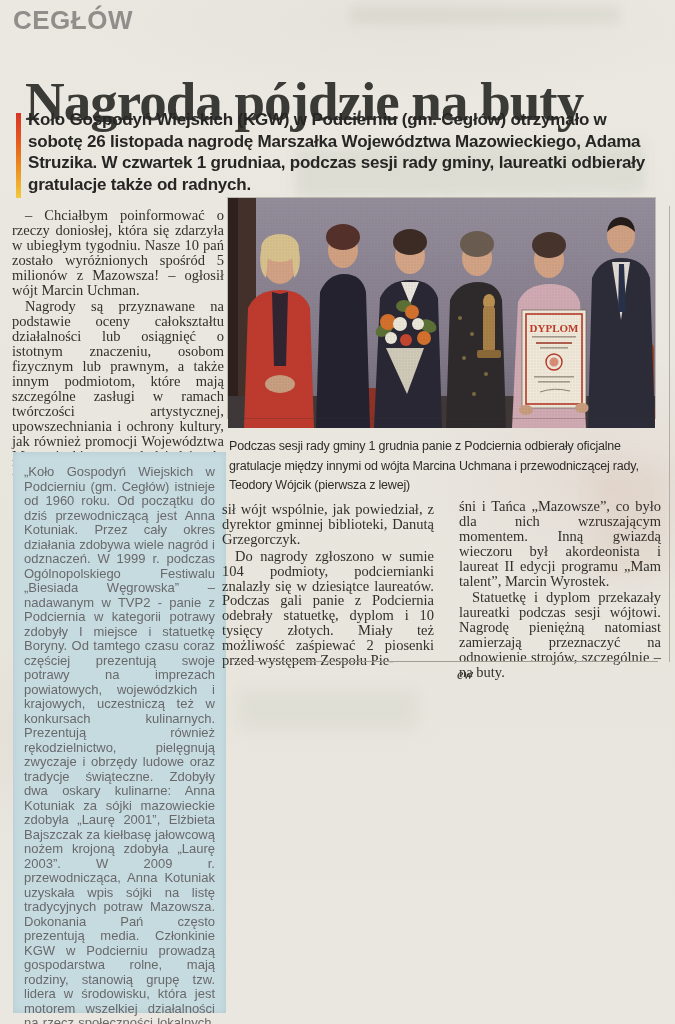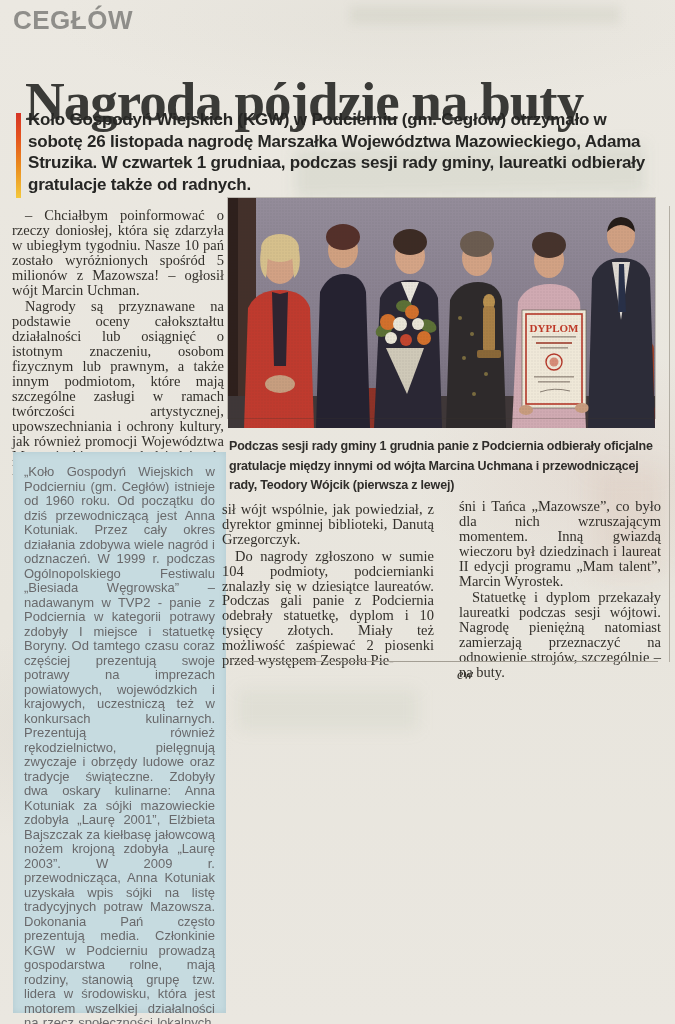--- a/index.html
+++ b/index.html
@@ -54,21 +54,21 @@
   .col3{left:457px;top:497px;width:206px;}
   .sig{font-style:italic;margin-top:-14.9px;padding-right:2px;}
 
   .photo{
     position:absolute;left:228px;top:198px;width:427px;height:220px;
     outline:1px solid rgba(60,50,45,.25);
     background:#877f8c;
   }
   .caption{
     position:absolute;left:229px;top:437px;width:432px;
-    font-size:12.5px;font-weight:bold;line-height:19.5px;letter-spacing:-0.2px;
+    font-size:12.5px;font-weight:normal;line-height:19.5px;letter-spacing:-0.2px;
     color:#2f2d2a;
   }
   .sidebar{
     position:absolute;left:13px;top:452px;width:213px;height:561px;
     background:#c6dbe0;
     box-sizing:border-box;padding:13px 11px;
     box-shadow:0 0 6px rgba(120,150,160,.25) inset;
   }
   .sidebar-text{
     font-size:13px;line-height:14.5px;
@@ -220,21 +220,21 @@
   <div class="sidebar">
     <p class="sidebar-text">„Koło Gospodyń Wiejskich w Podcierniu (gm. Cegłów) istnieje od 1960 roku. Od początku do dziś przewodniczącą jest Anna Kotuniak. Przez cały okres działania zdobywa wiele nagród i odznaczeń. W 1999 r. podczas Ogólnopolskiego Festiwalu „Biesiada Węgrowska” – nadawanym w TVP2 - panie z Podciernia w kategorii potrawy zdobyły I miejsce i statuetkę Boryny. Od tamtego czasu coraz częściej prezentują swoje potrawy na imprezach powiatowych, wojewódzkich i krajowych, uczestniczą też w konkursach kulinarnych. Prezentują również rękodzielnictwo, pielęgnują zwyczaje i obrzędy ludowe oraz tradycje świąteczne. Zdobyły dwa oskary kulinarne: Anna Kotuniak za sójki mazowieckie zdobyła „Laurę 2001”, Elżbieta Bajszczak za kiełbasę jałowcową nożem krojoną zdobyła „Laurę 2003”. W 2009 r. przewodnicząca, Anna Kotuniak uzyskała wpis sójki na listę tradycyjnych potraw Mazowsza. Dokonania Pań często prezentują media. Członkinie KGW w Podcierniu prowadzą gospodarstwa rolne, mają rodziny, stanowią grupę tzw. lidera w środowisku, która jest motorem wszelkiej działalności na rzecz społeczności lokalnych, a jednocześnie poprzez swoje dokonania promują Mazowsze” – czytamy w uzasadnieniu.</p>
   </div>
 
   <div class="serif-col col2">
     <p>sił wójt wspólnie, jak powiedział, z dyrektor gminnej biblioteki, Danutą Grzegorczyk.</p>
     <p class="indent">Do nagrody zgłoszono w sumie 104 podmioty, podciernianki znalazły się w dziesiątce laureatów. Podczas gali panie z Podciernia odebrały statuetkę, dyplom i 10 tysięcy złotych. Miały też możliwość zaśpiewać 2 piosenki przed występem Zespołu Pie-</p>
   </div>
 
   <div class="serif-col col3">
-    <p>śni i Tańca „Mazowsze”, co było dla nich wzruszającym momentem. Inną gwiazdą wieczoru był dziedzinach i laureat II edycji programu „Mam talent”, Marcin Wyrostek.</p>
+    <p>śni i Tańca „Mazowsze”, co było dla nich wzruszającym momentem. Inną gwiazdą wieczoru był akordeonista i laureat II edycji programu „Mam talent”, Marcin Wyrostek.</p>
     <p class="indent">Statuetkę i dyplom przekazały laureatki podczas sesji wójtowi. Nagrodę pieniężną natomiast zamierzają przeznaczyć na odnowienie strojów, szczególnie – na buty.</p>
     <div class="sig">ew</div>
   </div>
 
   <div class="bottom-rule"></div>
   <div class="edge-rule"></div>
 
 </div>
 
 </body></html>

